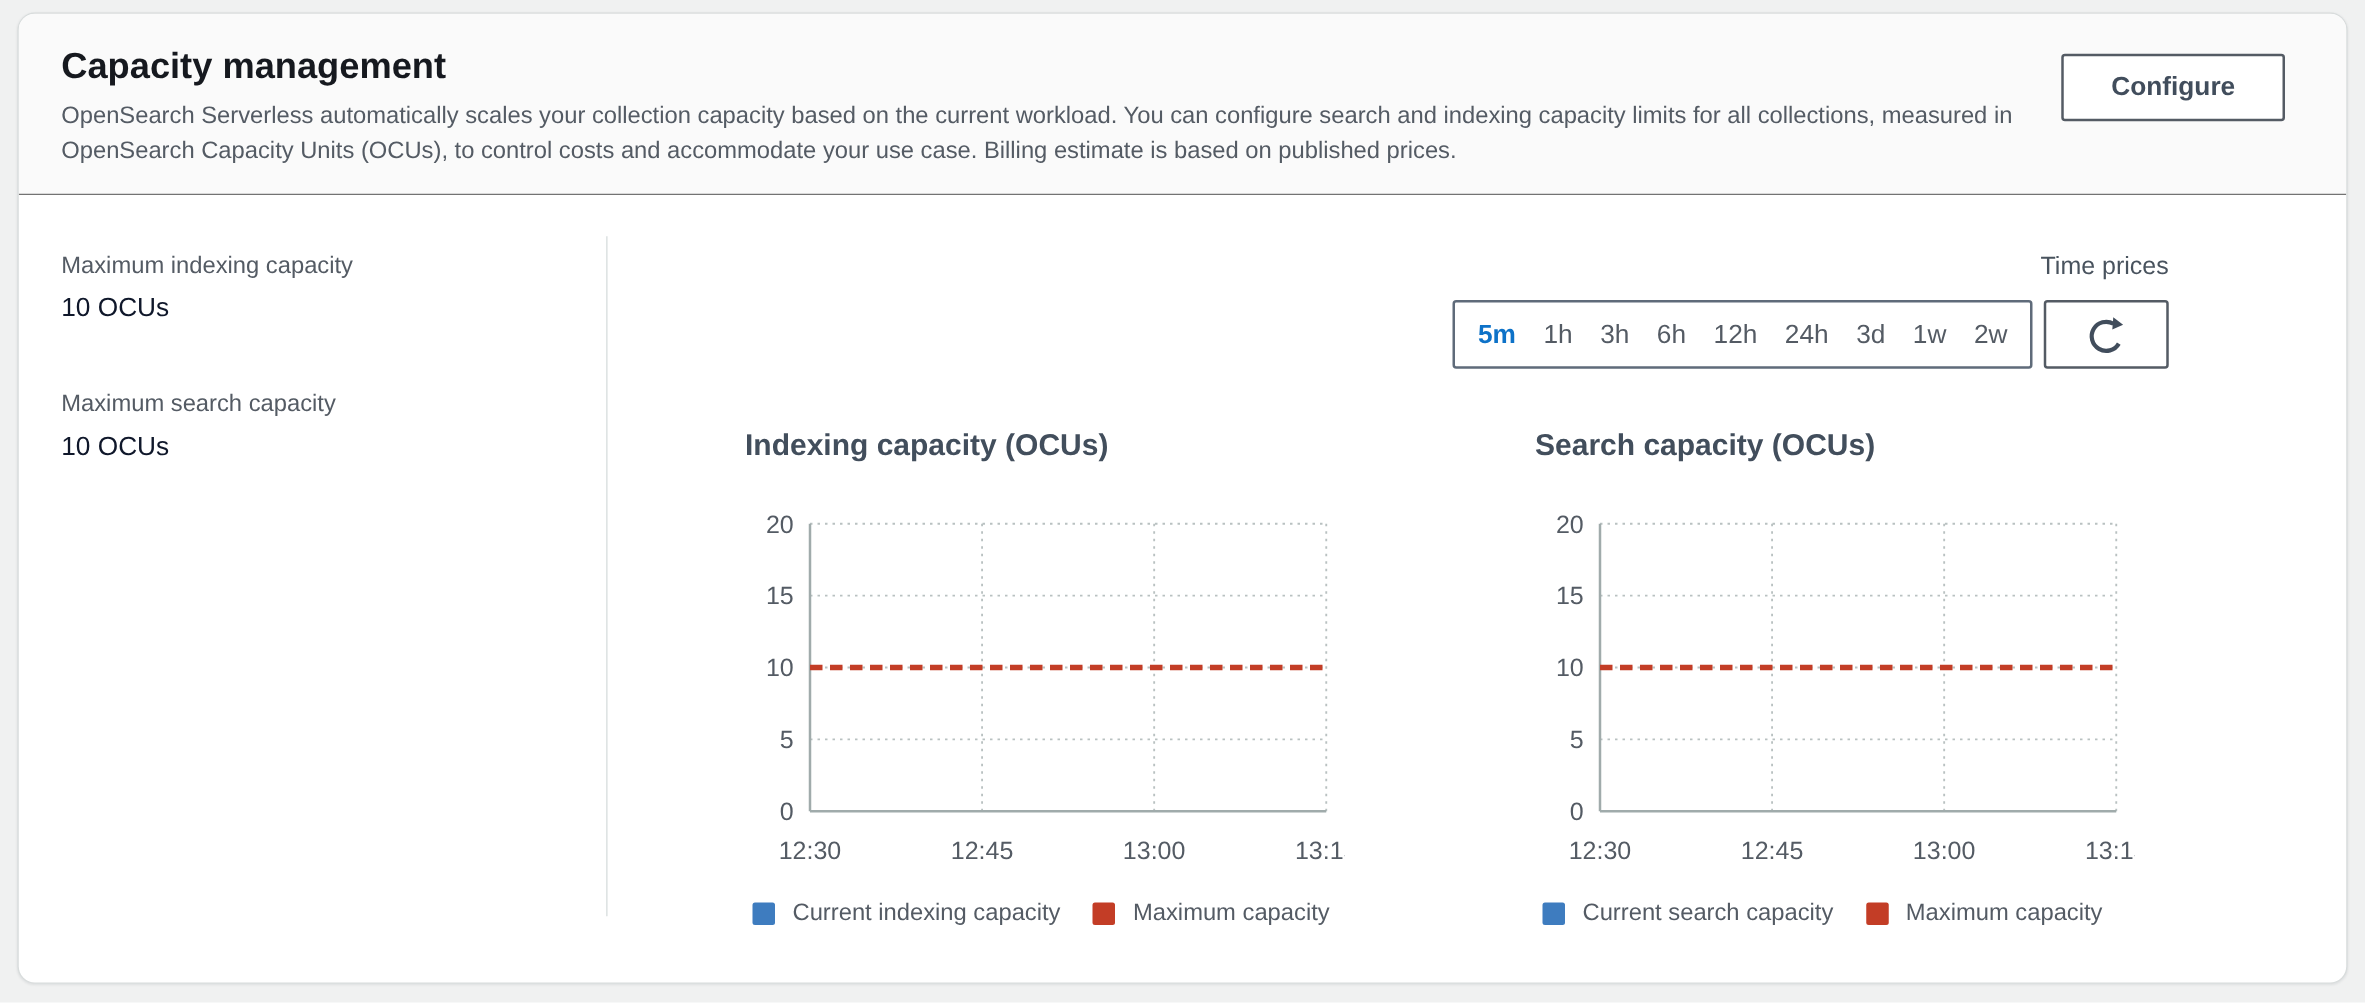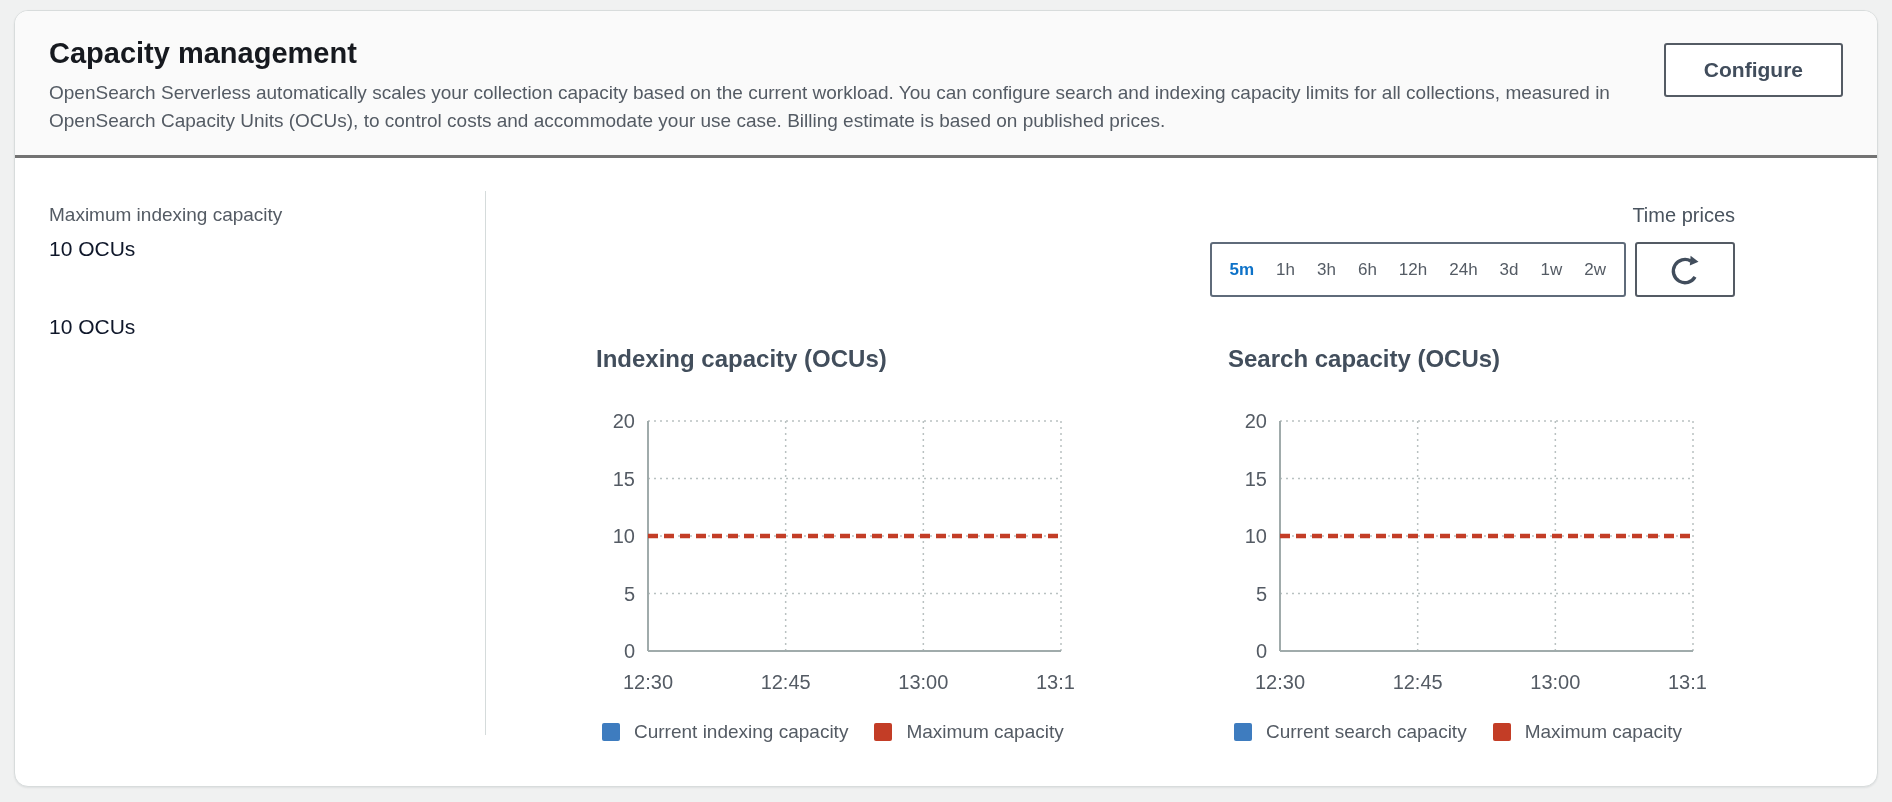--- a/index.html
+++ b/index.html
@@ -11,23 +11,23 @@
     box-sizing:border-box;
   }
   .card{
     position:absolute;left:14px;top:10px;width:1864px;height:777px;
     background:#ffffff;border:1px solid #d8dcdc;border-radius:14px;
     box-shadow:0 1px 2px rgba(0,28,36,0.08);
     overflow:hidden;box-sizing:border-box;
   }
   
   .card-header{
-    background:#fafafa;border-bottom:3px solid #737373;
+    background:#fafafa;border-bottom:1px solid #737373;
     padding:26px 32px 20px 34px;
-    display:flex;justify-content:space-between;align-items:flex-start;
+    display:flex;align-items:flex-start;
     box-sizing:border-box;
   }
   .header-text{max-width:1600px;}
   .page-title{font-size:29px;font-weight:700;line-height:32px;color:#16191f;margin:0;}
   .page-desc{margin-top:10px;font-size:19px;line-height:28px;color:#545b64;}
   .configure-btn{
     flex:none;margin-top:6px;margin-right:2px;
     background:#ffffff;border:2px solid #545b64;border-radius:3px;
     padding:13px 38px;font-size:21px;font-weight:700;color:#414d5c;
     font-family:inherit;cursor:pointer;
@@ -42,21 +42,21 @@
   .charts-area{flex:1;padding:45px 142px 0 110px;box-sizing:border-box;}
   
   .controls{display:flex;flex-direction:column;align-items:flex-end;}
   .time-range-label{font-size:20px;line-height:24px;color:#49535e;}
   .controls-row{display:flex;margin-top:15px;gap:9px;}
   .time-segmented{
     display:flex;align-items:center;height:55px;box-sizing:border-box;
     border:2px solid #5f6b7a;border-radius:3px;background:#fff;padding:0 7px;
   }
   .time-opt{
-    padding:0 11px;font-size:17px;color:#545b64;cursor:pointer;line-height:51px;
+    padding:0 11px;font-size:21px;color:#545b64;cursor:pointer;line-height:51px;
   }
   .time-opt.selected{color:#0d72c8;font-weight:700;}
   .refresh-btn{
     width:100px;height:55px;box-sizing:border-box;
     border:2px solid #545b64;border-radius:3px;background:#fff;cursor:pointer;
     display:flex;align-items:center;justify-content:center;padding:0;
   }
   
   .charts-row{display:flex;gap:152px;margin-top:48px;}
   .chart-block{width:480px;flex:none;}
@@ -82,20 +82,21 @@
     <button class="configure-btn">Configure</button>
   </div>
 
   <div class="content">
     <div class="summary-col">
         <div class="summary-item">
           <div class="summary-label">Maximum indexing capacity</div>
           <div class="summary-value">10 OCUs</div>
         </div>
         <div class="summary-item">
+          <div class="summary-label">Maximum search capacity</div>
           <div class="summary-value">10 OCUs</div>
         </div>
       </div>
     <div class="v-divider"></div>
     <div class="charts-area">
       <div class="controls">
         <div class="time-range-label">Time prices</div>
         <div class="controls-row">
           <div class="time-segmented">
               <span class="time-opt selected">5m</span>

